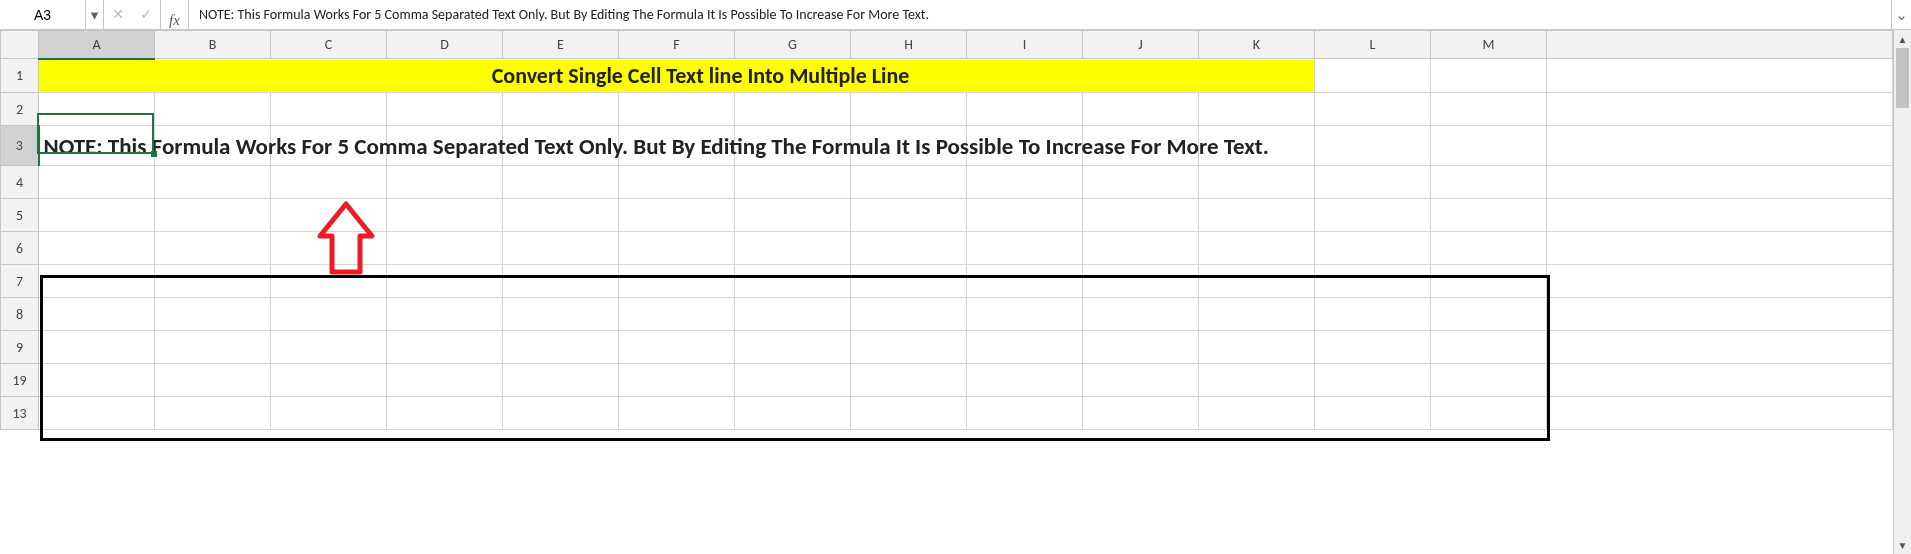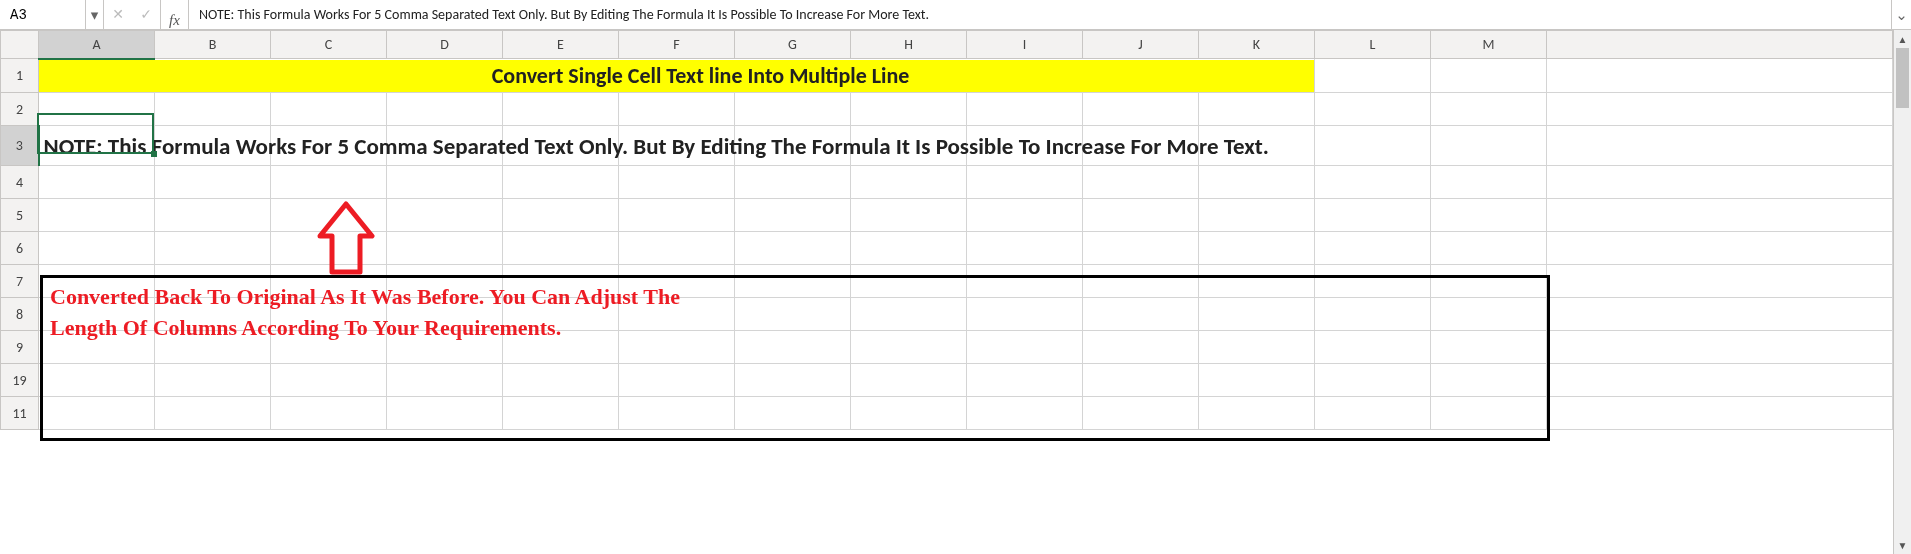--- a/index.html
+++ b/index.html
@@ -10,21 +10,21 @@
     --yellow:#ffff00;
     --red:#ed1c24;
     --scroll-track:#f0f0f0;
     --scroll-thumb:#c1c1c1;
   }
   *{box-sizing:border-box;}
   html,body{margin:0;padding:0;width:1911px;height:554px;font-family:Calibri, Arial, sans-serif;font-size:15px;color:#222;overflow:hidden;background:#fff;}
   
   .fbar{display:flex;align-items:stretch;height:30px;border-bottom:1px solid var(--header-border);background:#fff;}
   .name-box{width:86px;border-right:1px solid var(--header-border);display:flex;align-items:center;padding:0 8px;font-size:14px;}
-  .name-box input{border:none;outline:none;width:100%;font-size:14px;font-family:Liberation Mono, monospace;}
+  .name-box input{border:none;outline:none;width:100%;font-size:14px;font-family:Liberation Sans, sans-serif;text-align:center;}
   .name-dd{width:18px;border-right:1px solid var(--header-border);display:flex;align-items:center;justify-content:center;color:#666;}
   .fbar-btns{display:flex;align-items:center;border-right:1px solid var(--header-border);}
   .fbar-btn{width:28px;height:100%;display:flex;align-items:center;justify-content:center;color:#888;font-size:14px;}
   .fbar-btn.sep{border-left:1px solid var(--header-border);}
   .fbar-btn.disabled{color:#bbb;}
   .fx{font-style:italic;font-family:"Times New Roman",serif;font-size:15px;color:#555;margin-top:12px;}
   .fbar-input{flex:1;display:flex;align-items:center;padding:0 10px;font-size:14px;}
   .fbar-expand{width:20px;border-left:1px solid var(--header-border);display:flex;align-items:center;justify-content:center;color:#666;}
   
   .main{display:flex;height:calc(554px - 30px);}
@@ -288,21 +288,21 @@
             <td class="cell"></td>
             <td class="cell"></td>
             <td class="cell"></td>
             <td class="cell"></td>
             <td class="cell"></td>
             <td class="cell"></td>
             <td class="cell"></td>
             <td class="cell"></td>
           </tr>
       <tr>
-            <th class="rowhdr">11</th>
+            <th class="rowhdr">13</th>
             <td class="cell"></td>
             <td class="cell"></td>
             <td class="cell"></td>
             <td class="cell"></td>
             <td class="cell"></td>
             <td class="cell"></td>
             <td class="cell"></td>
             <td class="cell"></td>
             <td class="cell"></td>
             <td class="cell"></td>
@@ -318,24 +318,20 @@
     <div class="active-handle" style="left:151px;top:121px;"></div>
 
     <div class="red-arrow" style="left:316px;top:170px;">
       <svg width="60" height="80" viewBox="0 0 60 80">
         <path d="M30 4 L56 36 L44 36 L44 72 L16 72 L16 36 L4 36 Z" fill="none" stroke="#ed1c24" stroke-width="5" stroke-linejoin="round"></path>
       </svg>
     </div>
 
     <div class="black-box" style="left:40px;top:245px;width:1510px;height:166px;"></div>
 
-    <div class="commentary" style="position:absolute;left:50px;top:252px;z-index:4;">
-      <div>Converted Back To Original As It Was Before. You Can Adjust The</div>
-      <div>Length Of Columns According To Your Requirements.</div>
-    </div>
   </div>
 
   <div class="vscroll">
     <div class="arrow">
         <span>▲</span>
       </div>
     <div class="track">
       <div class="thumb"></div>
     </div>
     <div class="arrow">

